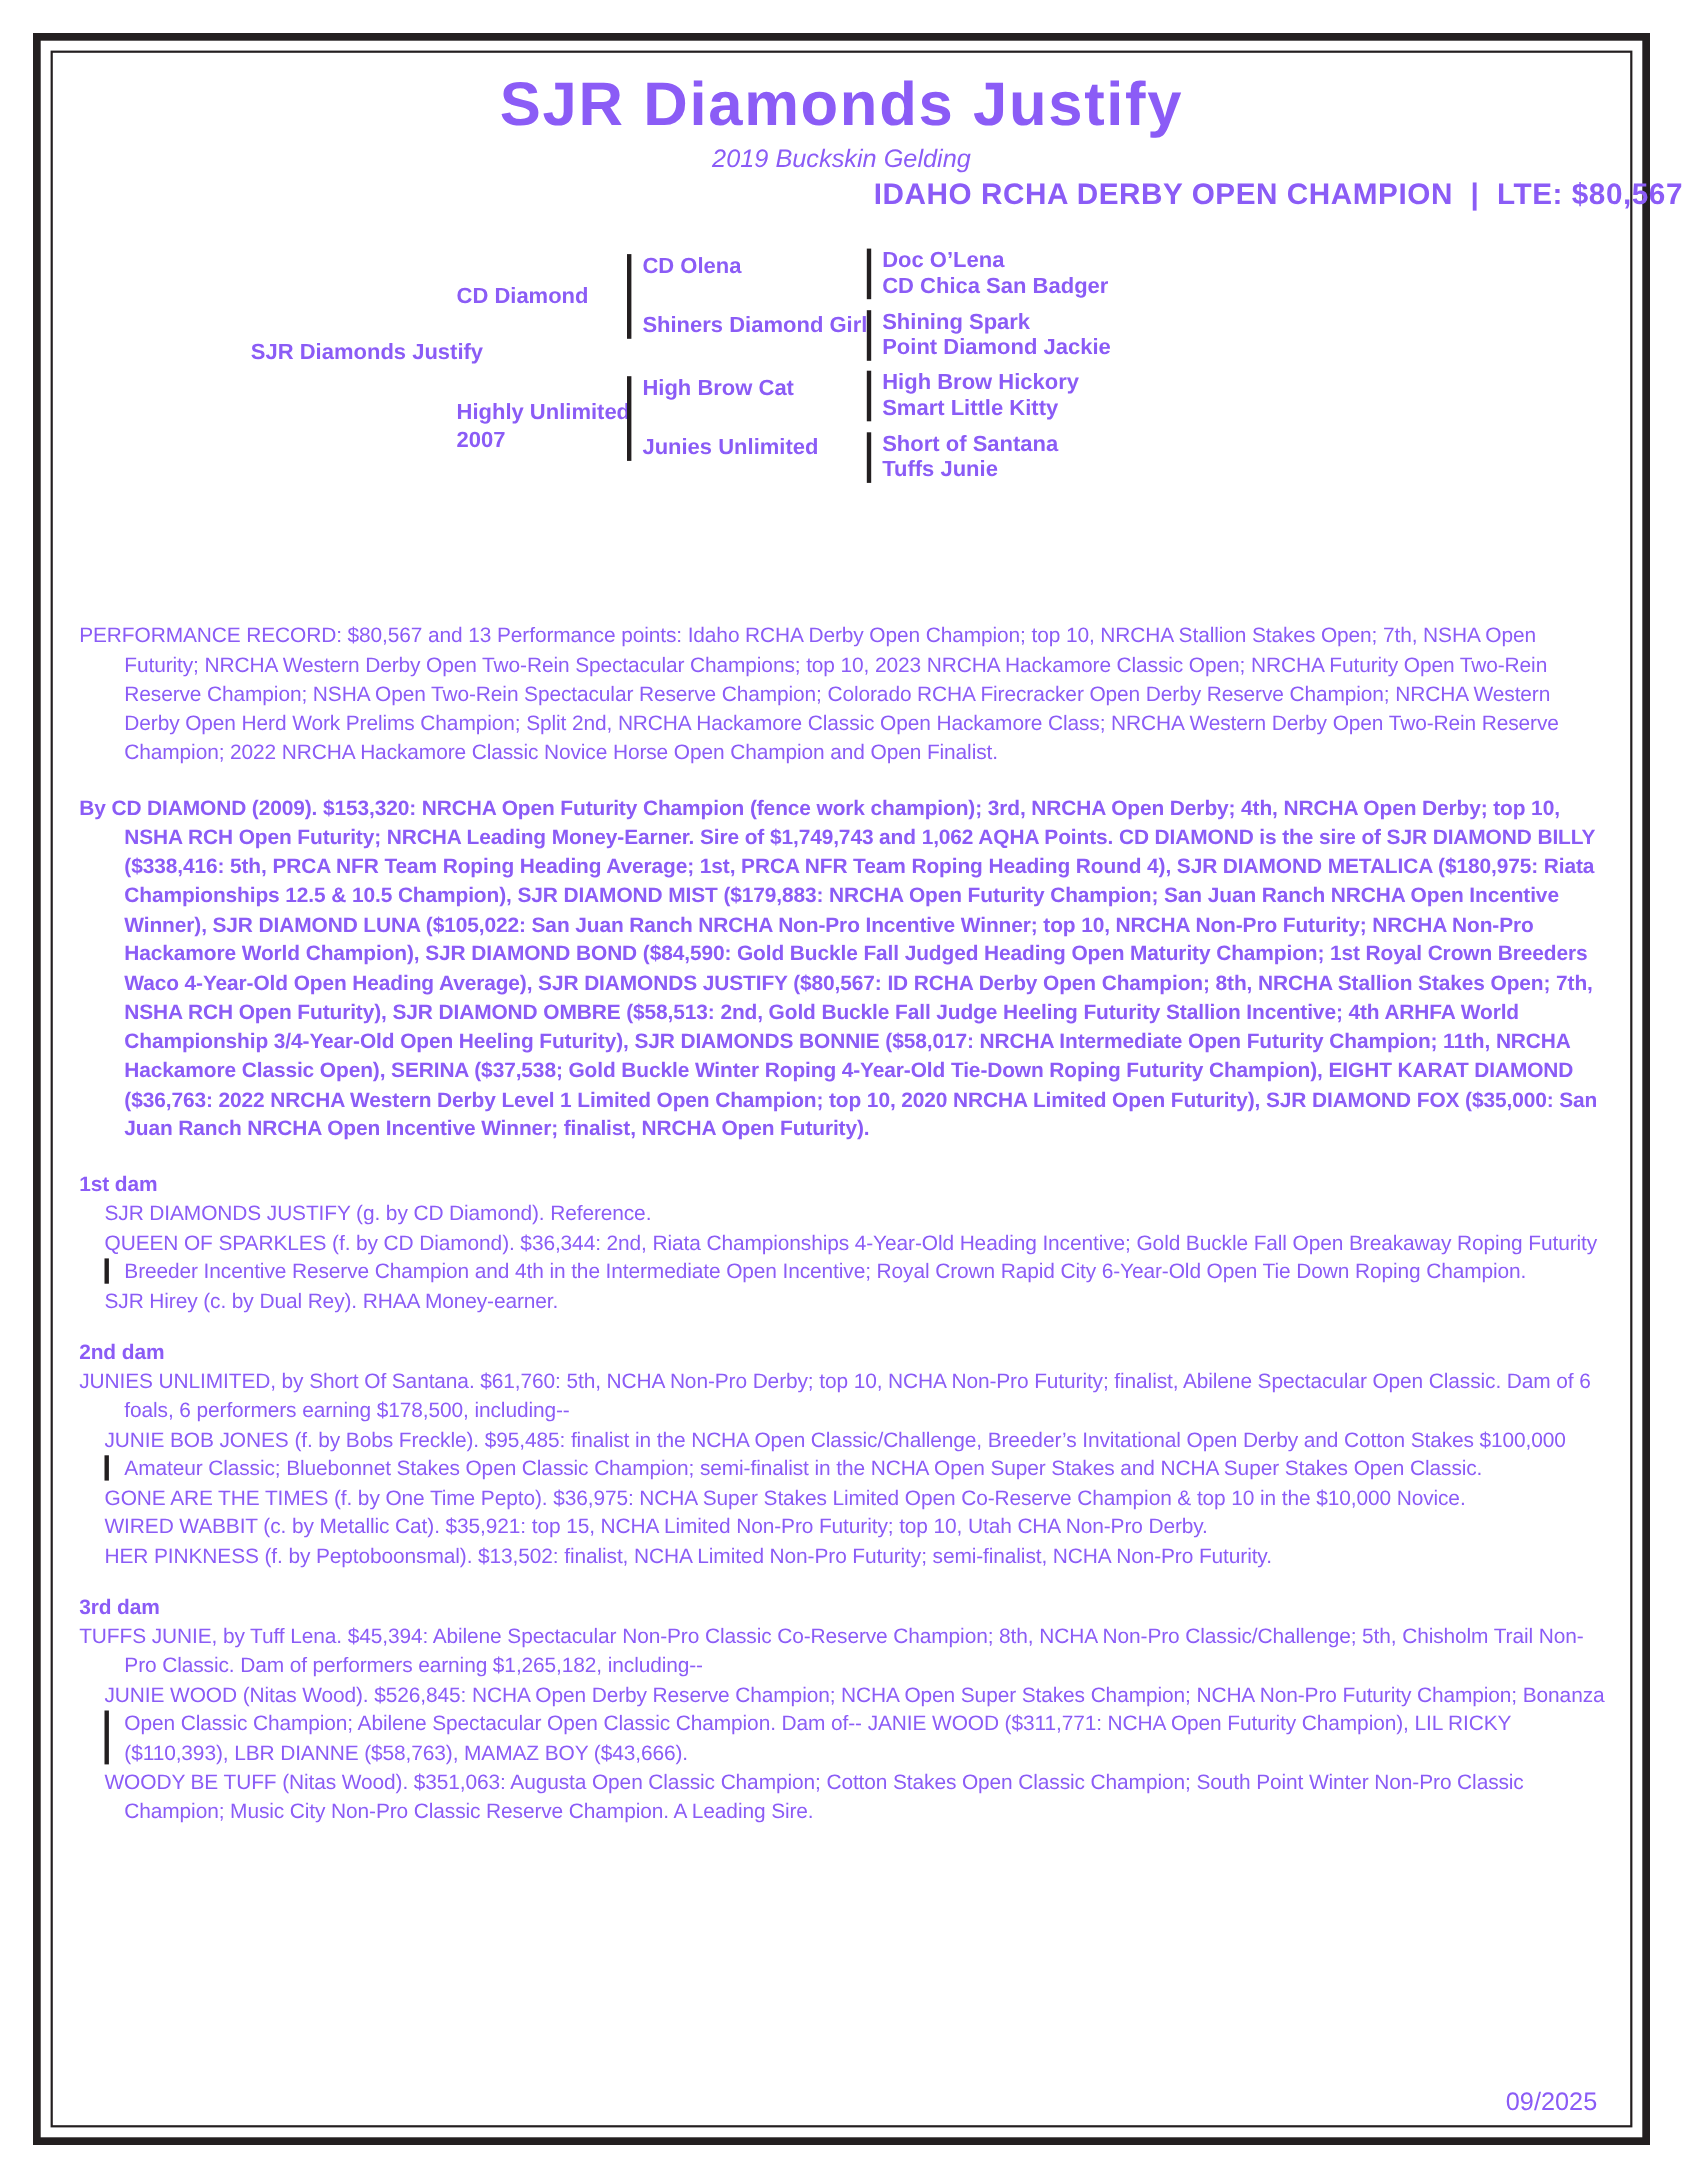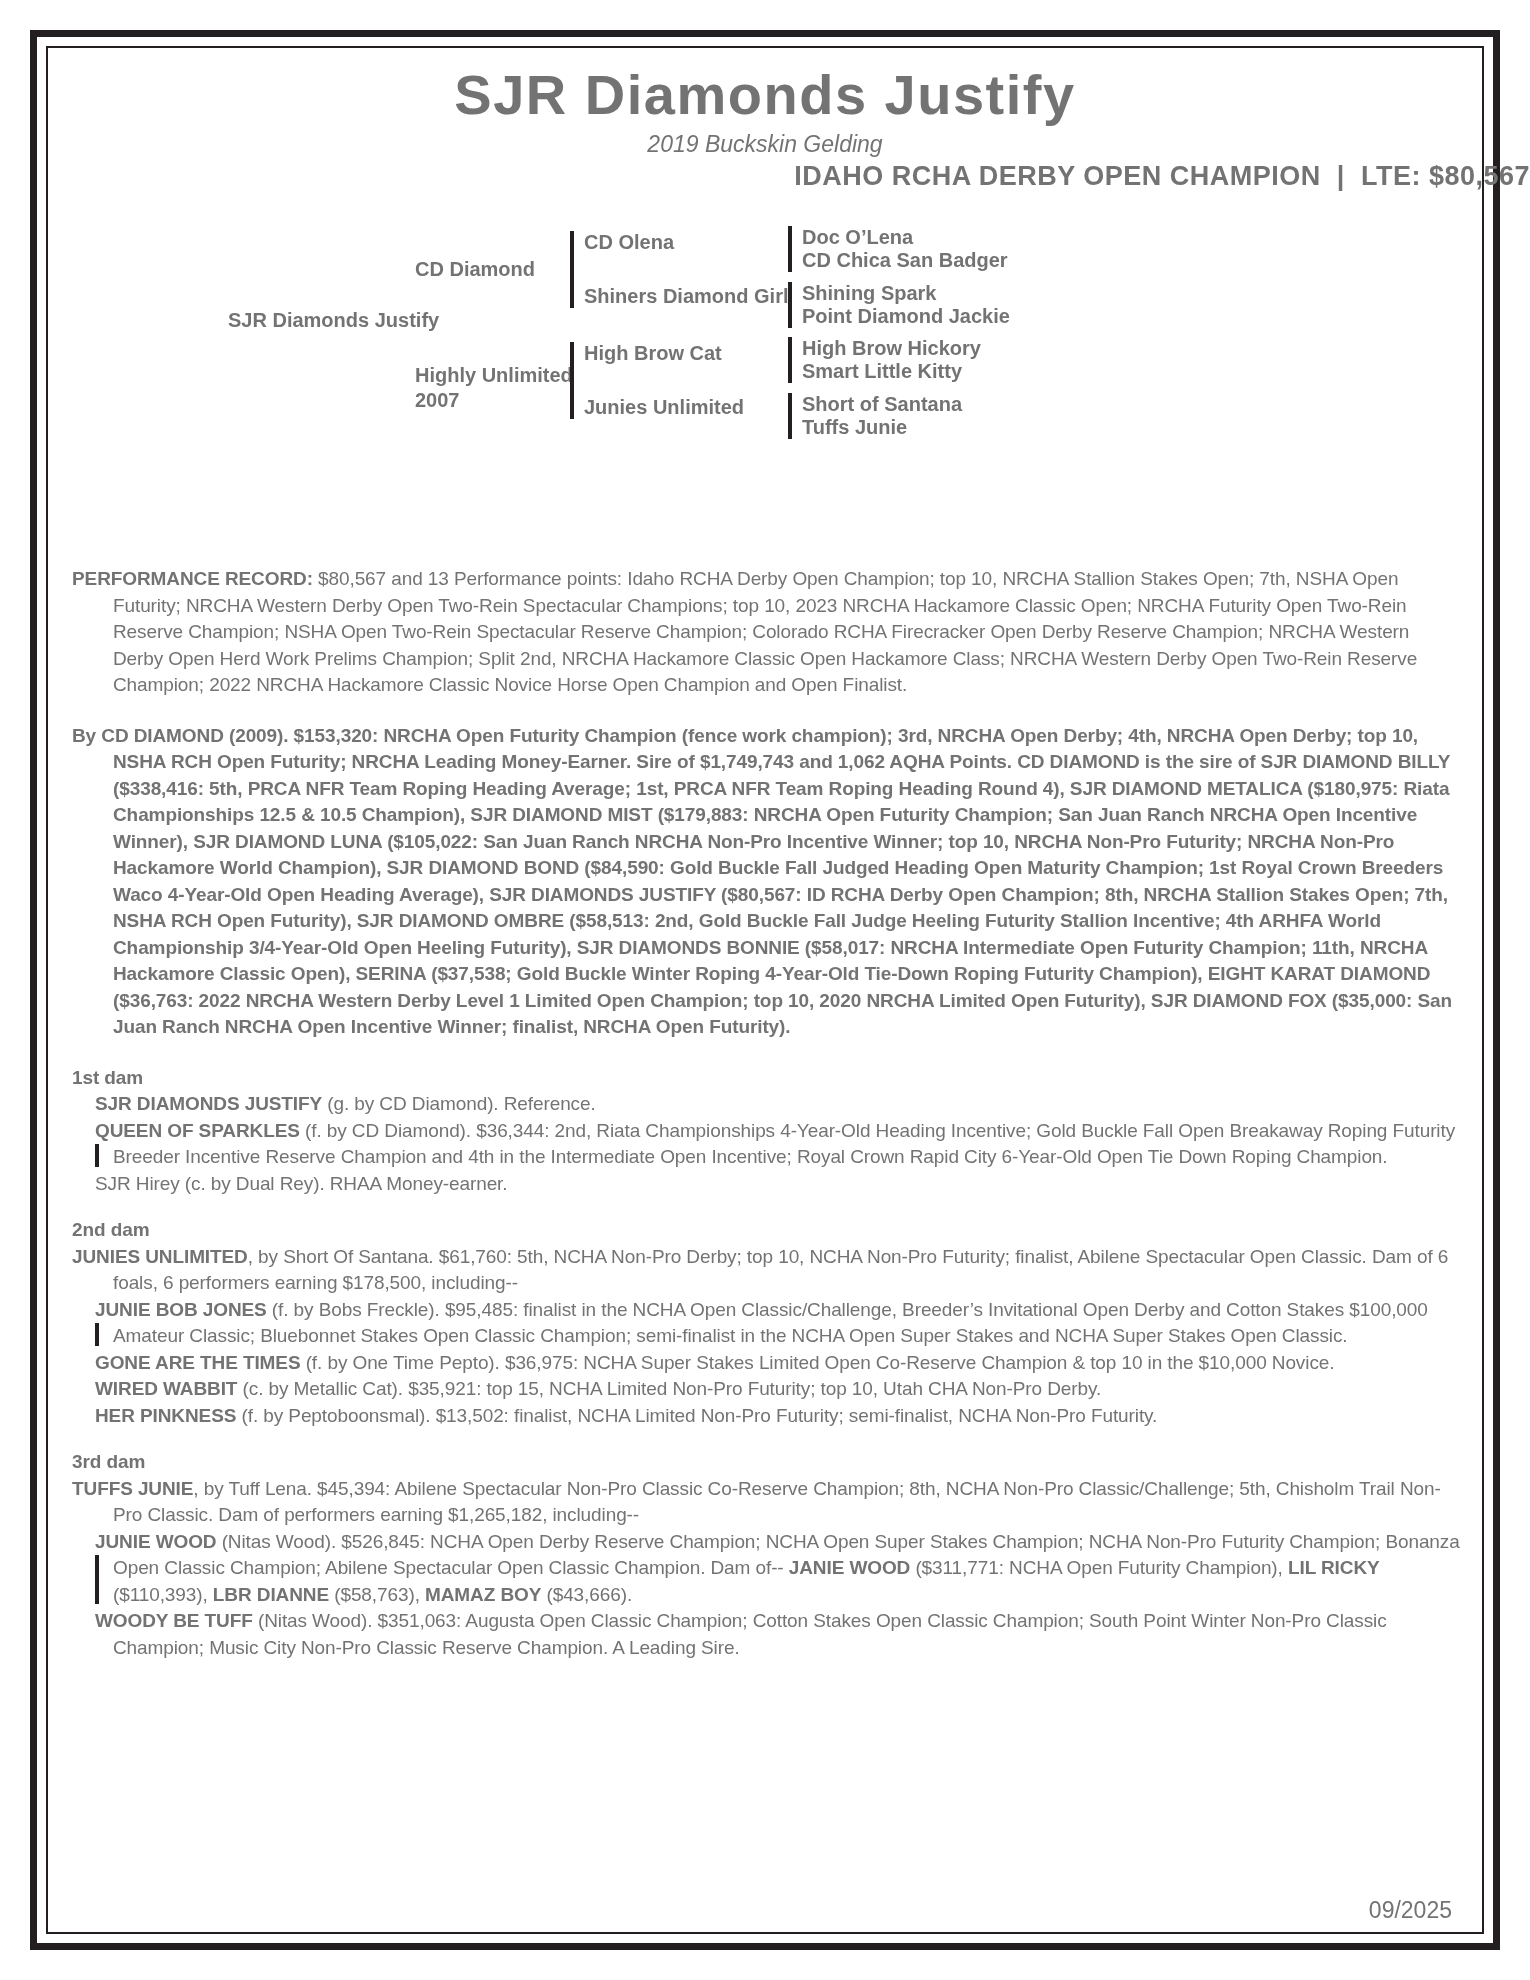--- a/index.html
+++ b/index.html
@@ -1,17 +1,17 @@
 <!DOCTYPE html>
 <html><head>
 <meta charset="utf-8">
 <style>
   html,body{margin:0;padding:0;background:#e8e8e8;}
   .page{position:relative;width:1530px;height:1980px;background:#ffffff;
-        font-family:"Liberation Sans",sans-serif;color:#737373;margin:0 auto;overflow:hidden;}
+        font-family:"Liberation Sans",sans-serif;color:#8b5cf6;margin:0 auto;overflow:hidden;}
   .frame-outer{position:absolute;left:30px;top:30px;right:30px;bottom:30px;border:7px solid #231f20;}
   .frame-inner{position:absolute;left:46px;top:46px;right:46px;bottom:46px;border:2px solid #231f20;}
 
   .title{position:absolute;left:0;top:62px;width:100%;margin:0;text-align:center;
          font-size:56px;font-weight:bold;letter-spacing:1.5px;}
   .subtitle{position:absolute;left:0;top:131px;width:100%;text-align:center;
             font-style:italic;font-size:23px;}
   .champ{position:absolute;left:0;top:161px;width:100%;text-align:right;
          font-size:27px;font-weight:bold;letter-spacing:.5px;}
 
@@ -25,21 +25,21 @@
   .g3a{left:570px;top:231px;height:77px;}
   .g3b{left:570px;top:342px;height:77px;}
   .g4{left:788px;height:46px;}
   .g4a{top:226px;}.g4b{top:282px;}.g4c{top:337px;}.g4d{top:393px;}
 
   
   .content{position:absolute;left:72px;top:566px;width:1388px;
            font-size:19px;line-height:26.5px;letter-spacing:-0.1px;}
   .para{margin:0 0 24px;padding-left:41px;text-indent:-41px;}
   .bold{font-weight:bold;}
-  b{font-weight:bold;}
+  b{font-weight:normal;}
   .dam-section{margin:0 0 20px;}
   .dam-heading{font-weight:bold;margin:0;}
   .dam-intro{margin:0;padding-left:41px;text-indent:-41px;}
   .entry{margin:0 0 0 23px;padding-left:18px;text-indent:-18px;position:relative;}
   .vbar{position:absolute;left:0;top:26px;bottom:4px;width:4px;background:#231f20;}
 
   .footer-date{position:absolute;right:78px;top:1897px;font-size:23px;margin-left:24px;}
 </style>
 </head>
 <body>

